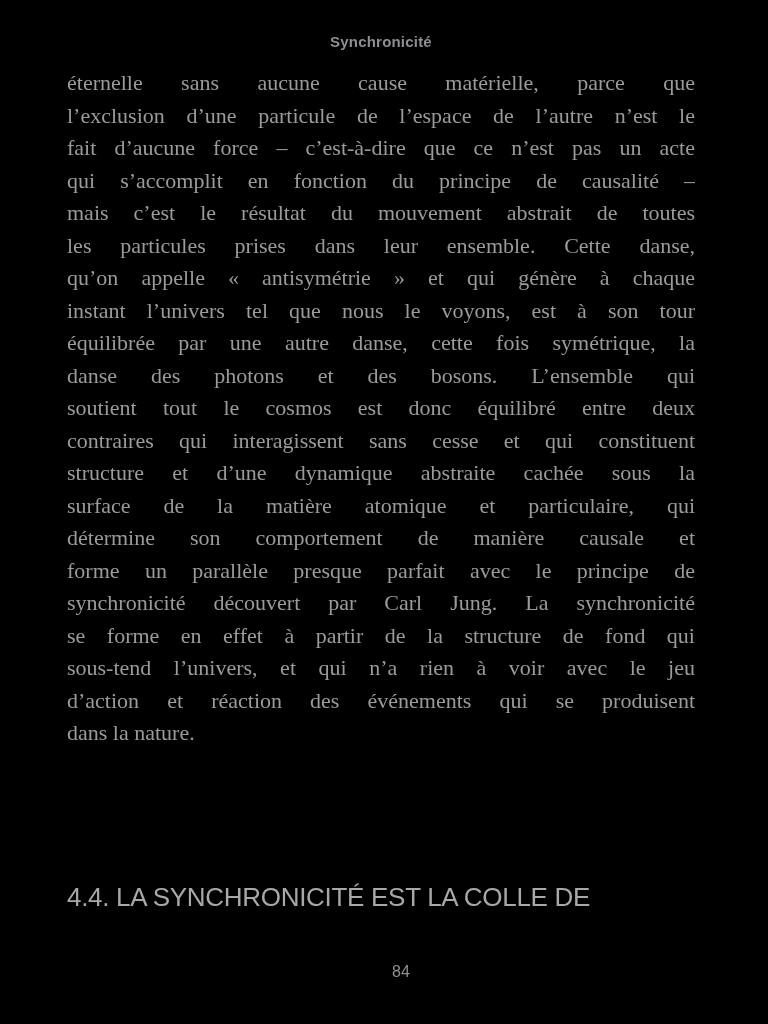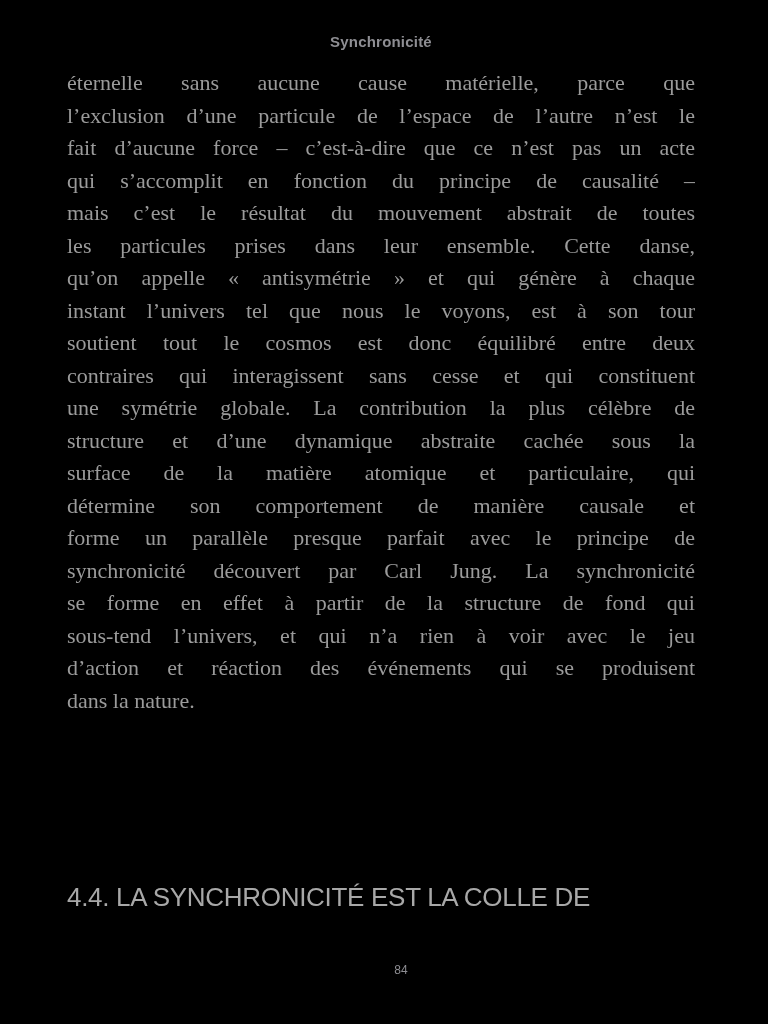--- a/index.html
+++ b/index.html
@@ -61,21 +61,21 @@
     color: #a8a8a8;
     white-space: nowrap;
   }
   .page-footer {
     position: absolute;
     top: 963px;
     left: 0;
     right: 0;
     text-align: center;
     font-family: "Liberation Sans", sans-serif;
-    font-size: 12px;
+    font-size: 16px;
     color: #8e8e93;
     padding-left: 40px;
   }
 </style>
 </head>
 <body>
 
 <div class="page">
 
   <header class="running-header">
@@ -84,23 +84,24 @@
 
   <main class="paragraph" id="paragraph">
       <div class="line">éternelle sans aucune cause matérielle, parce que</div>
       <div class="line">l’exclusion d’une particule de l’espace de l’autre n’est le</div>
       <div class="line">fait d’aucune force – c’est-à-dire que ce n’est pas un acte</div>
       <div class="line">qui s’accomplit en fonction du principe de causalité –</div>
       <div class="line">mais c’est le résultat du mouvement abstrait de toutes</div>
       <div class="line">les particules prises dans leur ensemble. Cette danse,</div>
       <div class="line">qu’on appelle « antisymétrie » et qui génère à chaque</div>
       <div class="line">instant l’univers tel que nous le voyons, est à son tour</div>
+      <div class="line">équilibrée par une autre danse, cette fois symétrique, la</div>
+      <div class="line">danse des photons et des bosons. L’ensemble qui</div>
       <div class="line">soutient tout le cosmos est donc équilibré entre deux</div>
       <div class="line">contraires qui interagissent sans cesse et qui constituent</div>
-      <div class="line">une symétrie globale. La contribution la plus célèbre de</div>
       <div class="line">structure et d’une dynamique abstraite cachée sous la</div>
       <div class="line">surface de la matière atomique et particulaire, qui</div>
       <div class="line">détermine son comportement de manière causale et</div>
       <div class="line">forme un parallèle presque parfait avec le principe de</div>
       <div class="line">synchronicité découvert par Carl Jung. La synchronicité</div>
       <div class="line">se forme en effet à partir de la structure de fond qui</div>
       <div class="line">sous-tend l’univers, et qui n’a rien à voir avec le jeu</div>
       <div class="line">d’action et réaction des événements qui se produisent</div>
       <div class="line last">dans la nature.</div>
     </main>

